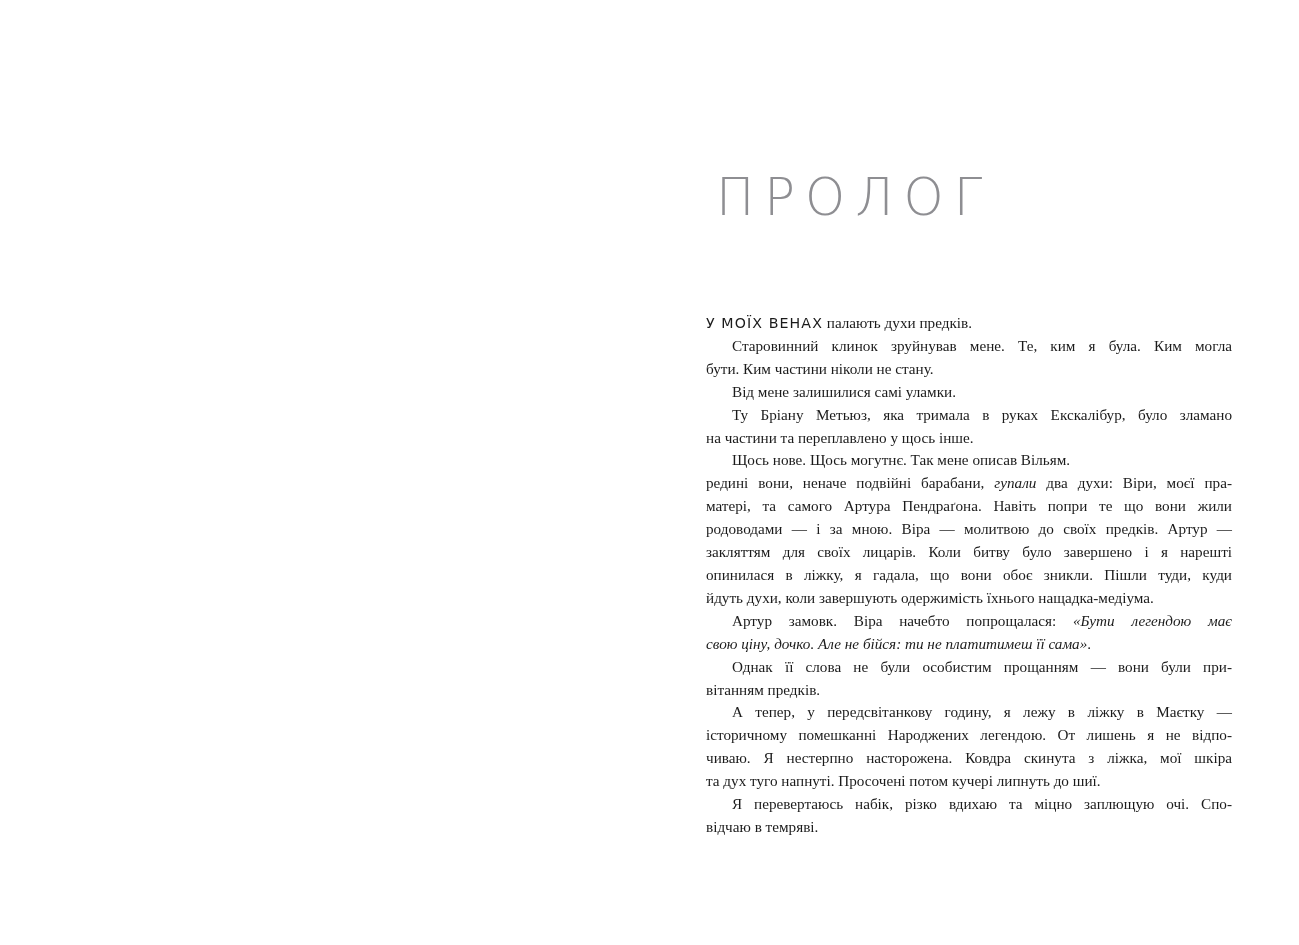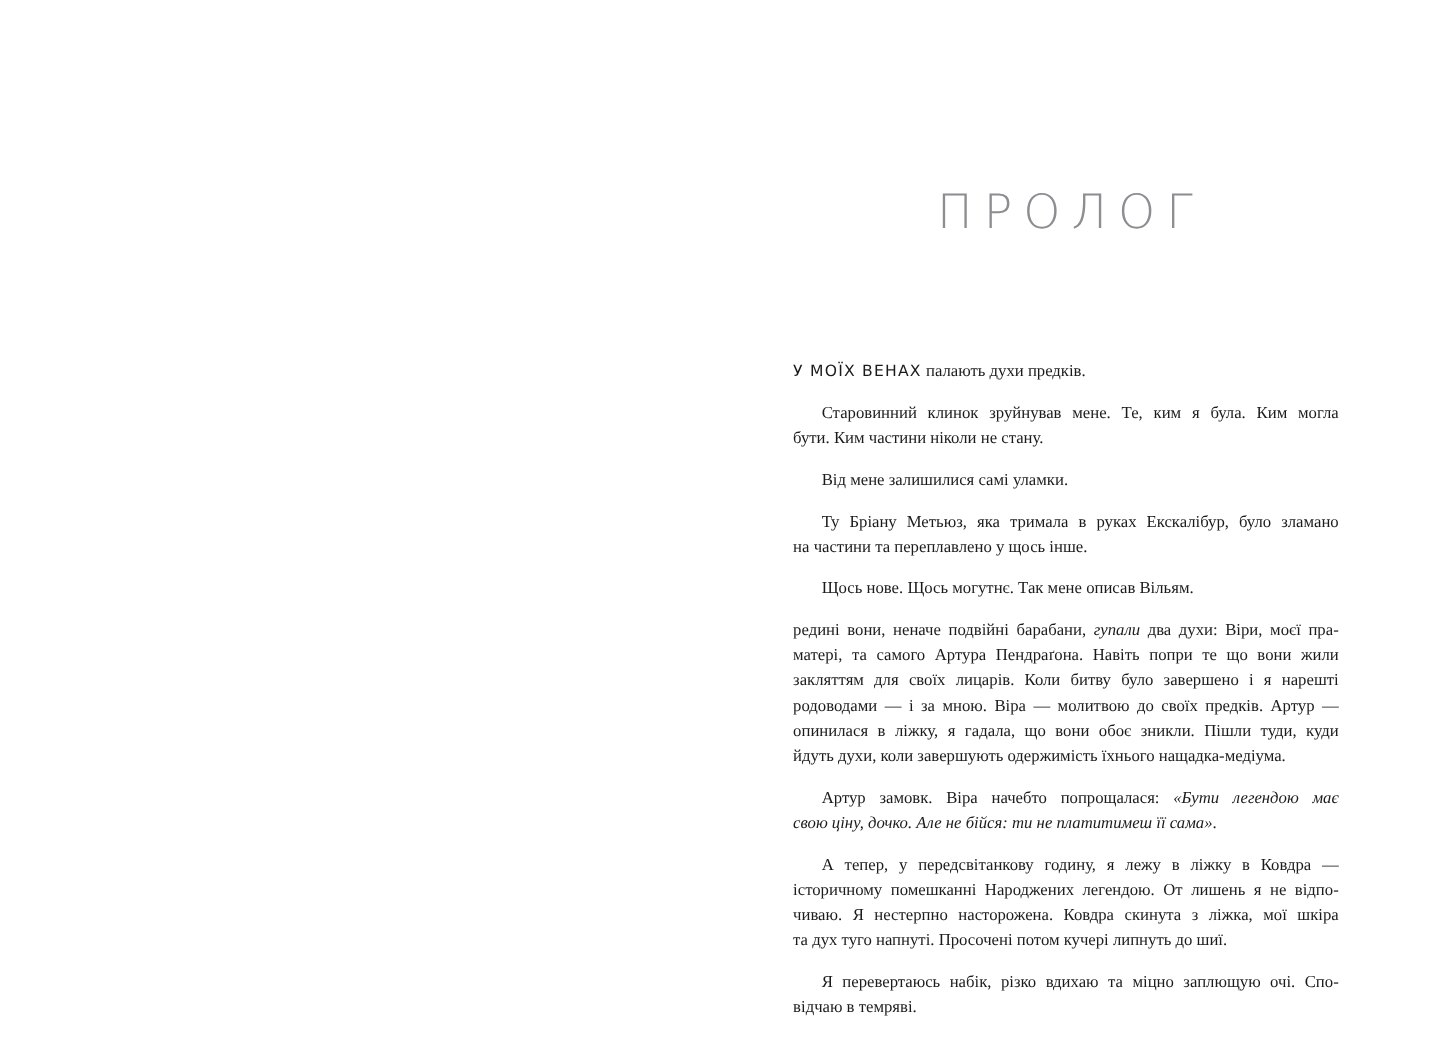--- a/index.html
+++ b/index.html
@@ -18,24 +18,23 @@
     width: 1299px;
     height: 945px;
     background: #ffffff;
   }
   
   .chapter-title {
     position: absolute;
     left: 706px;
     top: 172px;
     width: 524px;
-    text-align: center;
     font-family: "DejaVu Sans", sans-serif;
     font-weight: 300;
-    font-size: 43px;
+    font-size: 51px;
     line-height: 1;
     letter-spacing: 10px;
     text-indent: 10px;
     color: #8e8e92;
     white-space: nowrap;
   }
   
   .text-column {
     position: absolute;
     left: 706px;
@@ -44,21 +43,21 @@
     font-family: "Liberation Serif", serif;
     font-size: 15.2px;
     line-height: 22.9px;
     color: #1b1b1b;
     text-align: justify;
     text-justify: inter-word;
     -webkit-hyphens: none;
     hyphens: none;
   }
   .text-column p {
-    margin: 15px;
+    margin: 0;
     text-indent: 26px;
     text-align: justify;
   }
   .text-column p.opening {
     text-indent: 0;
   }
   
   .text-column p .ln {
     display: block;
     text-align: justify;
@@ -111,34 +110,38 @@
         <span class="ln last">на частини та переплавлено у щось інше.</span>
       </p>
 
     <p>
         <span class="ln first last">Щось нове. Щось могутнє. Так мене описав Вільям.</span>
       </p>
 
     <p>
         <span class="ln"><span>редині вони, неначе подвійні барабани, </span><em>гупали</em><span> два духи: Віри, моєї пра-</span></span>
         <span class="ln">матері, та самого Артура Пендраґона. Навіть попри те що вони жили</span>
+        <span class="ln">родоводами — і за мною. Віра — молитвою до своїх предків. Артур —</span>
         <span class="ln">закляттям для своїх лицарів. Коли битву було завершено і я нарешті</span>
-        <span class="ln">родоводами — і за мною. Віра — молитвою до своїх предків. Артур —</span>
         <span class="ln">опинилася в ліжку, я гадала, що вони обоє зникли. Пішли туди, куди</span>
         <span class="ln last">йдуть духи, коли завершують одержимість їхнього нащадка-медіума.</span>
       </p>
 
     <p>
         <span class="ln first"><span>Артур замовк. Віра начебто попрощалася: </span><em>«Бути легендою має</em></span>
         <span class="ln last"><em>свою ціну, дочко. Але не бійся: ти не платитимеш її сама»</em><span>.</span></span>
       </p>
 
+    <p>
+        <span class="ln first">Однак її слова не були особистим прощанням — вони були при-</span>
+        <span class="ln last">вітанням предків.</span>
+      </p>
 
     <p>
-        <span class="ln first">А тепер, у передсвітанкову годину, я лежу в ліжку в Ковдра —</span>
+        <span class="ln first">А тепер, у передсвітанкову годину, я лежу в ліжку в Маєтку —</span>
         <span class="ln">історичному помешканні Народжених легендою. От лишень я не відпо-</span>
         <span class="ln">чиваю. Я нестерпно насторожена. Ковдра скинута з ліжка, мої шкіра</span>
         <span class="ln last">та дух туго напнуті. Просочені потом кучері липнуть до шиї.</span>
       </p>
 
     <p>
         <span class="ln first">Я перевертаюсь набік, різко вдихаю та міцно заплющую очі. Спо-</span>
         <span class="ln last">відчаю в темряві.</span>
       </p>
 

